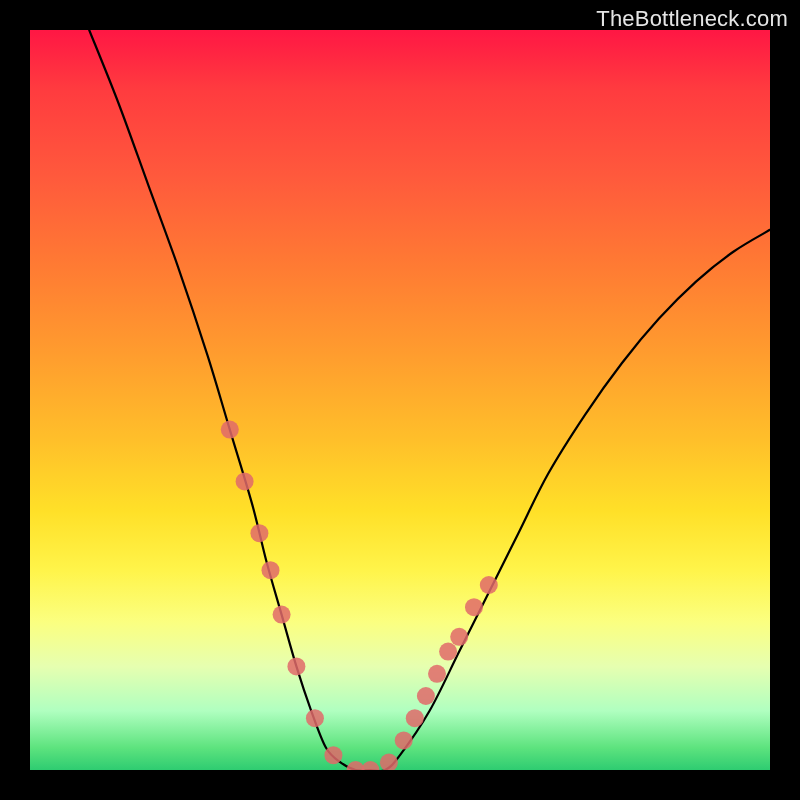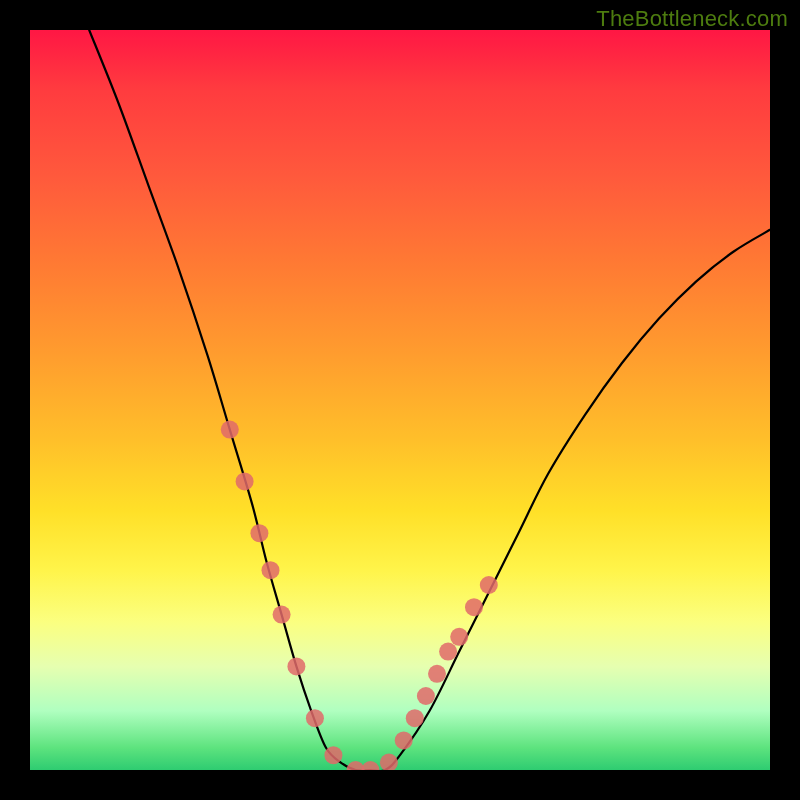--- a/index.html
+++ b/index.html
@@ -37,21 +37,21 @@
       #e6ffb0 86%,
       #b0ffc0 92%,
       #5de37e 97%,
       #2ecc71 100%
     );
   }
   .watermark {
     position: absolute;
     top: 6px;
     right: 12px;
-    color: #4d7c0f;
+    color: #e5e5e5;
     font-size: 22px;
     font-weight: 500;
     letter-spacing: 0.2px;
   }
   svg.curve {
     position: absolute;
     top: 0; left: 0;
     width: 740px; height: 740px;
   }
 </style>

